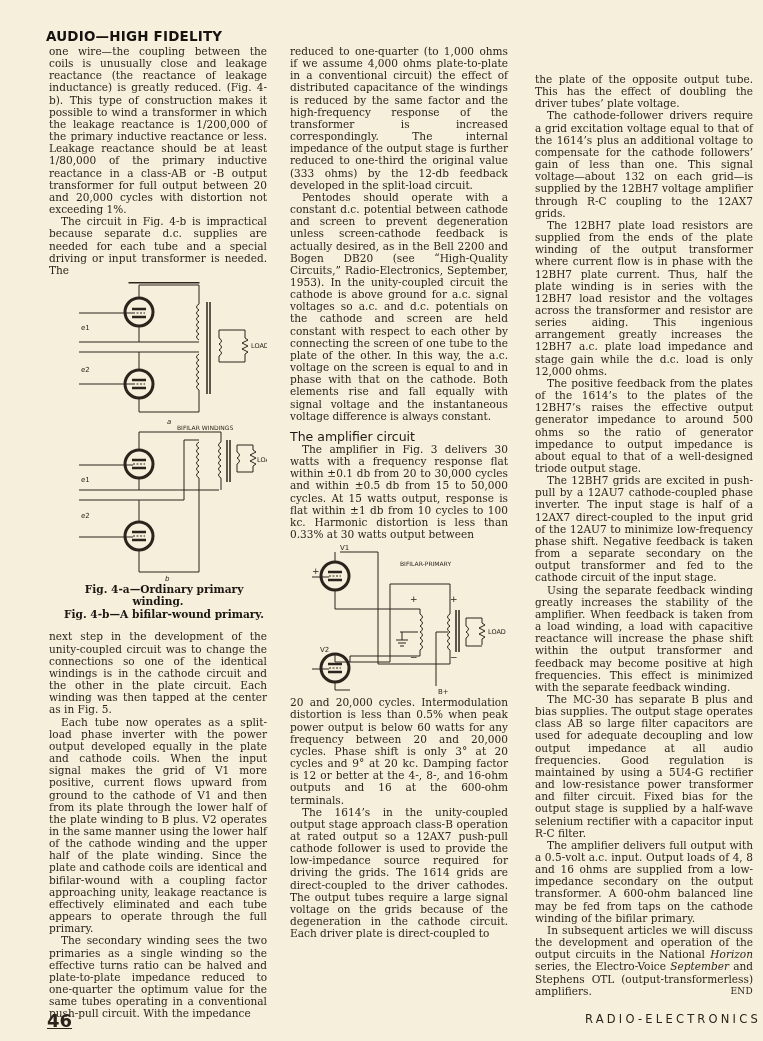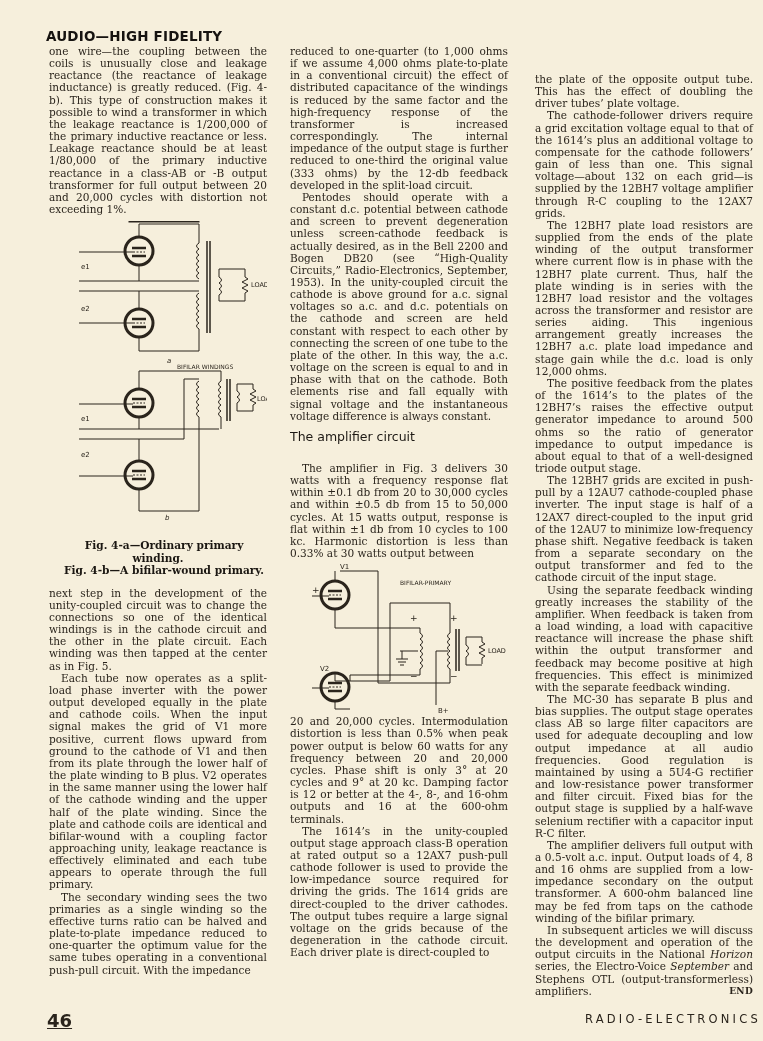--- a/index.html
+++ b/index.html
@@ -22,48 +22,49 @@
     font-size: 10.55px; line-height: 12.15px;
     text-align: justify; hyphens: none;
   }
   .col p { margin: 0; text-indent: 12px; }
   .col p.noindent { text-indent: 0; }
   .col1 { left: 49px; }
   .col2 { left: 290px; }
   .col3 { left: 535px; width: 218px; margin-top: 28px; }
   .sub-heading {
     font-family: "DejaVu Sans", sans-serif; font-size: 12.5px;
-    margin: 9px 0 19px 0; color: #1d1914; font-weight: normal;
+    margin: 9px 0 0 0; color: #1d1914; font-weight: normal;
   }
   .caption {
     font-weight: bold; font-size: 10.6px; line-height: 12.5px;
     text-align: center; margin: 0; color: #1b1712;
   }
   .caption-left { text-align: left; }
   .figure { display: block; }
-  .end-mark { float: right; font-size: 9px; font-weight: bold; letter-spacing: 0.3px; }
+  .end-mark { float: right; font-size: 9px; font-weight: normal; letter-spacing: 0.3px; }
   .folio {
     position: absolute; left: 47px; top: 1010px;
     font-family: "DejaVu Sans", sans-serif; font-weight: bold; font-size: 18px; text-decoration: underline;
   }
   .footer-mag {
     position: absolute; left: 585px; top: 1012px;
     font-family: "DejaVu Sans", sans-serif; font-size: 11.5px; letter-spacing: 3.2px; text-align: right;
   }
   svg text { font-family: "DejaVu Sans", sans-serif; }
 </style>
 </head>
 <body>
 
 <div class="page">
 
   <div class="header">AUDIO—HIGH FIDELITY</div>
 
   <div class="col col1">
     <p class="noindent">one wire—the coupling between the coils is unusually close and leakage reactance (the reactance of leakage inductance) is greatly reduced. (Fig. 4-b). This type of construction makes it possible to wind a transformer in which the leakage reactance is 1/200,000 of the primary inductive reactance or less. Leakage reactance should be at least 1/80,000 of the primary inductive reactance in a class-AB or -B output transformer for full output between 20 and 20,000 cycles with distortion not exceeding 1%.</p>
+    <p>The circuit in Fig. 4-b is impractical because separate d.c. supplies are needed for each tube and a special driving or input transformer is needed. The</p>
 
     <svg class="figure" width="218" height="300" viewBox="0 0 218 300" style="margin-top:6px;">
       <g stroke="#2a241c" fill="none" stroke-width="1">
 
         <rect x="80" y="0" width="70" height="1"></rect>
         <line x1="90" y1="3" x2="150" y2="3"></line>
         <line x1="150" y1="3" x2="150" y2="22"></line>
         <circle cx="90" cy="30" r="14" stroke-width="3"></circle>
         <line x1="90" y1="3" x2="90" y2="16"></line>
         <line x1="83" y1="27" x2="97" y2="27" stroke-width="2.5"></line>
@@ -134,21 +135,21 @@
         <text x="202" y="66" font-size="6.5">LOAD</text>
         <text x="118" y="142" font-style="italic">a</text>
         <text x="128" y="148" font-size="6">BIFILAR WINDINGS</text>
         <text x="208" y="180" font-size="6.5">LOAD</text>
         <text x="32" y="200">e1</text>
         <text x="32" y="236">e2</text>
         <text x="116" y="299" font-style="italic">b</text>
       </g>
     </svg>
 
-    <p class="caption" style="margin-top:18px;">Fig. 4-a—Ordinary primary winding.</p>
+    <p class="caption" style="margin-top:1px;">Fig. 4-a—Ordinary primary winding.</p>
     <p class="caption" style="margin-bottom:10px;">Fig. 4-b—A bifilar-wound primary.</p>
 
     <p class="noindent">next step in the development of the unity-coupled circuit was to change the connections so one of the identical windings is in the cathode circuit and the other in the plate circuit. Each winding was then tapped at the center as in Fig. 5.</p>
     <p>Each tube now operates as a split-load phase inverter with the power output developed equally in the plate and cathode coils. When the input signal makes the grid of V1 more positive, current flows upward from ground to the cathode of V1 and then from its plate through the lower half of the plate winding to B plus. V2 operates in the same manner using the lower half of the cathode winding and the upper half of the plate winding. Since the plate and cathode coils are identical and bifilar-wound with a coupling factor approaching unity, leakage reactance is effectively eliminated and each tube appears to operate through the full primary.</p>
     <p>The secondary winding sees the two primaries as a single winding so the effective turns ratio can be halved and plate-to-plate impedance reduced to one-quarter the optimum value for the same tubes operating in a conventional push-pull circuit. With the impedance</p>
   </div>
 
   <div class="col col2">
     <p class="noindent">reduced to one-quarter (to 1,000 ohms if we assume 4,000 ohms plate-to-plate in a conventional circuit) the effect of distributed capacitance of the windings is reduced by the same factor and the high-frequency response of the transformer is increased correspondingly. The internal impedance of the output stage is further reduced to one-third the original value (333 ohms) by the 12-db feedback developed in the split-load circuit.</p>
     <p>Pentodes should operate with a constant d.c. potential between cathode and screen to prevent degeneration unless screen-cathode feedback is actually desired, as in the Bell 2200 and Bogen DB20 (see “High-Quality Circuits,” Radio-Electronics, September, 1953). In the unity-coupled circuit the cathode is above ground for a.c. signal voltages so a.c. and d.c. potentials on the cathode and screen are held constant with respect to each other by connecting the screen of one tube to the plate of the other. In this way, the a.c. voltage on the screen is equal to and in phase with that on the cathode. Both elements rise and fall equally with signal voltage and the instantaneous voltage difference is always constant.</p>

